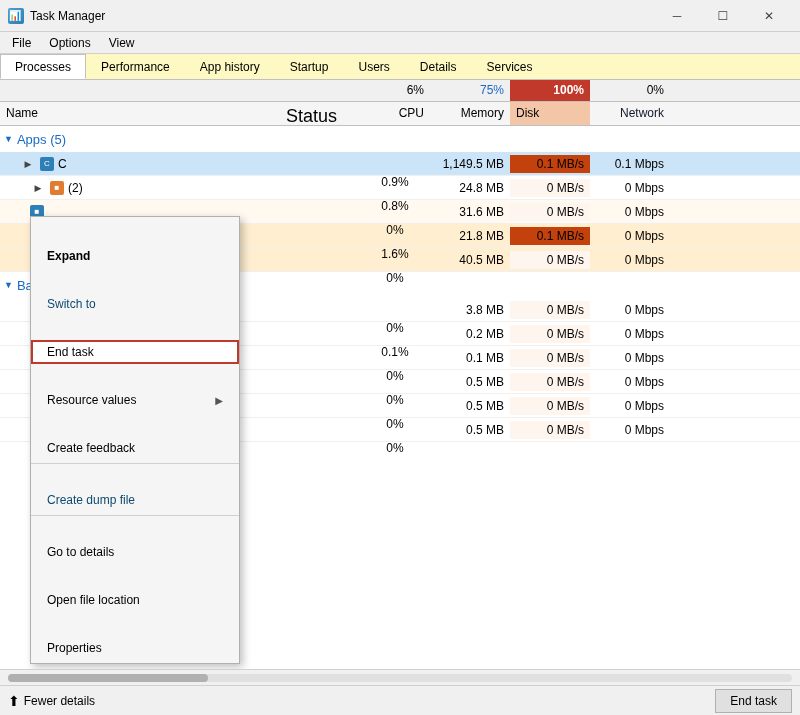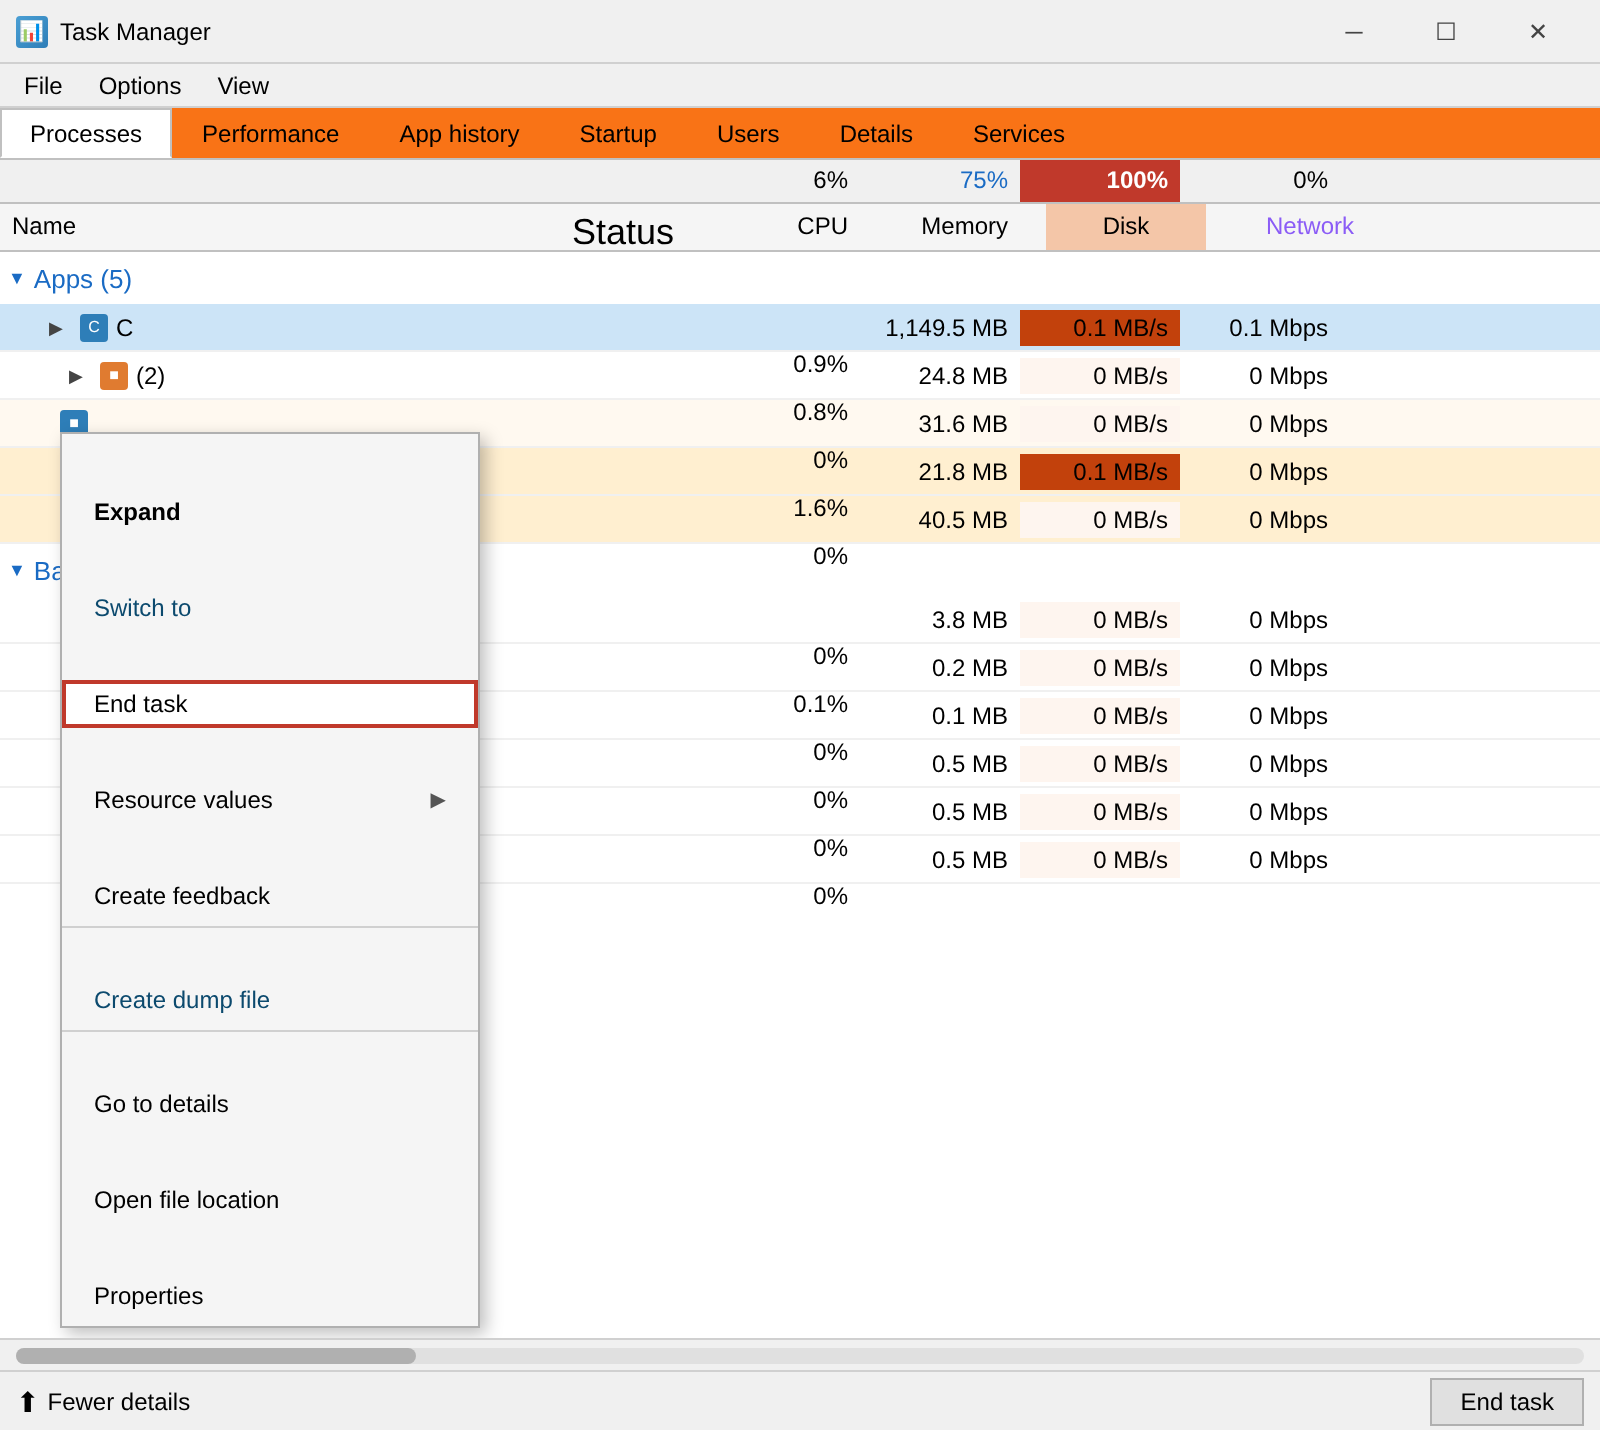--- a/index.html
+++ b/index.html
@@ -71,21 +71,21 @@
     }
     .menu-item {
       padding: 2px 8px;
       cursor: pointer;
       font-size: 12px;
       color: #000;
     }
 
     
     .tab-bar {
-      background: #f97316;
+      background: #fef9c3;
       height: 26px;
       display: flex;
       align-items: flex-end;
       padding: 0 4px 0 0;
       border-bottom: 1px solid #c0c0c0;
     }
     .tab {
       padding: 4px 14px 4px 14px;
       cursor: pointer;
       font-size: 12px;
@@ -115,22 +115,22 @@
     .headers {
       display: flex;
       background: #f5f5f5;
       border-bottom: 1px solid #c0c0c0;
       height: 24px;
     }
     .col-name { width: 280px; padding: 4px 6px; font-size: 12px; color: #000; }
     .col-status { width: 80px; padding: 4px 6px; font-size: 18px; color: #000; }
     .col-cpu { width: 70px; padding: 4px 6px; text-align: right; font-size: 12px; color: #000; }
     .col-mem { width: 80px; padding: 4px 6px; text-align: right; font-size: 12px; color: #000; }
-    .col-disk { width: 80px; padding: 4px 6px; text-align: center; font-size: 12px; color: #000; background: #f4c6a8; margin-left: 13px; }
-    .col-net { width: 80px; padding: 4px 6px; text-align: right; font-size: 12px; color: #8b5cf6; }
+    .col-disk { width: 80px; padding: 4px 6px; text-align: left; font-size: 12px; color: #000; background: #f4c6a8; }
+    .col-net { width: 80px; padding: 4px 6px; text-align: right; font-size: 12px; color: #0f172a; }
 
     
     .pct-row {
       display: flex;
       background: #f0f0f0;
       border-bottom: 1px solid #c0c0c0;
       height: 22px;
     }
     .pct-name { width: 280px; }
     .pct-status { width: 80px; }
@@ -174,21 +174,21 @@
       font-size: 12px;
       overflow: hidden;
       white-space: nowrap;
       text-overflow: ellipsis;
       display: flex;
       align-items: center;
       gap: 4px;
     }
     .cell-name.indent { padding-left: 30px; }
     .cell-status { width: 80px; padding: 2px 6px; font-size: 12px; color: #1a6bc4; }
-    .cell-cpu { width: 70px; padding: 2px 6px; text-align: right; font-size: 12px; margin-top: 36px; }
+    .cell-cpu { width: 70px; padding: 2px 6px; text-align: center; font-size: 12px; margin-top: 36px; }
     .cell-mem { width: 80px; padding: 2px 6px; text-align: right; font-size: 12px; }
     .cell-disk { width: 80px; padding: 2px 6px; text-align: right; font-size: 12px; background: #fef5ef; }
     .cell-disk.highlight { background: #c2410c; }
     .cell-net { width: 80px; padding: 2px 6px; text-align: right; font-size: 12px; }
 
     .expand-arrow {
       width: 16px;
       height: 16px;
       display: inline-flex;
       align-items: center;

